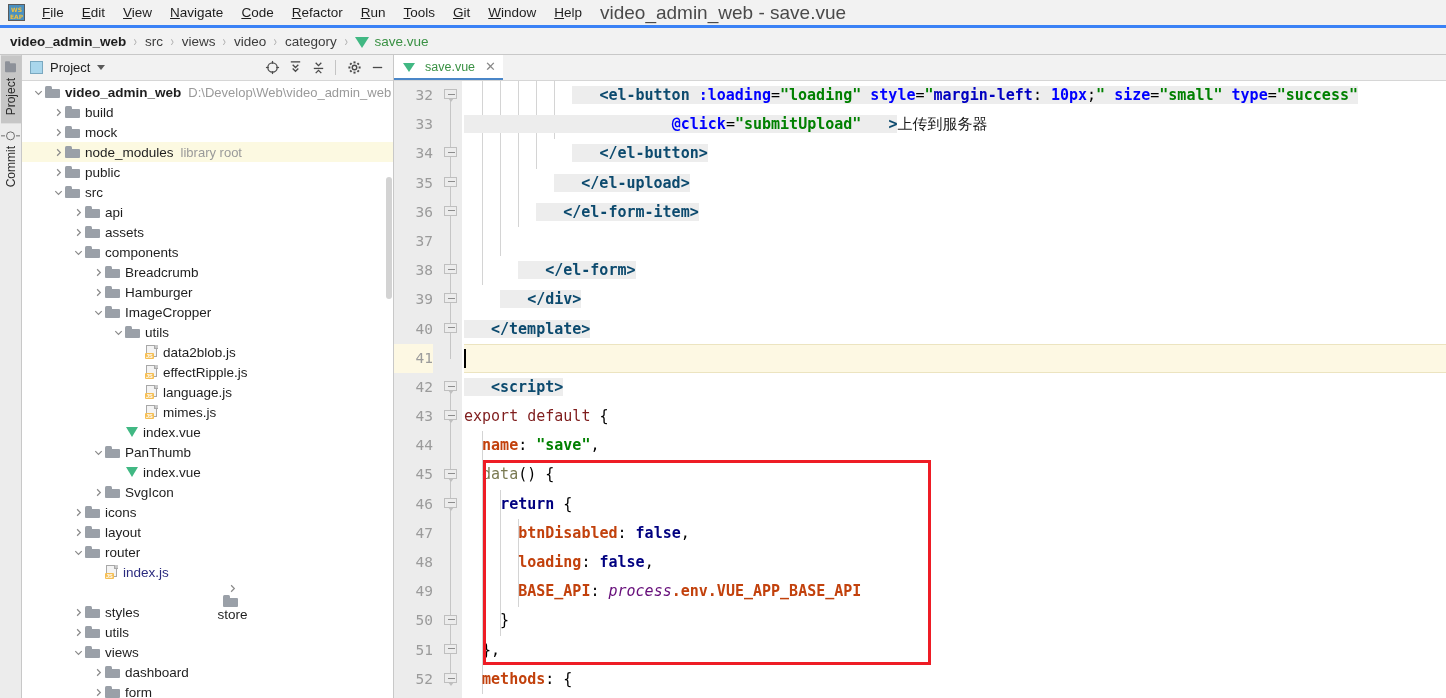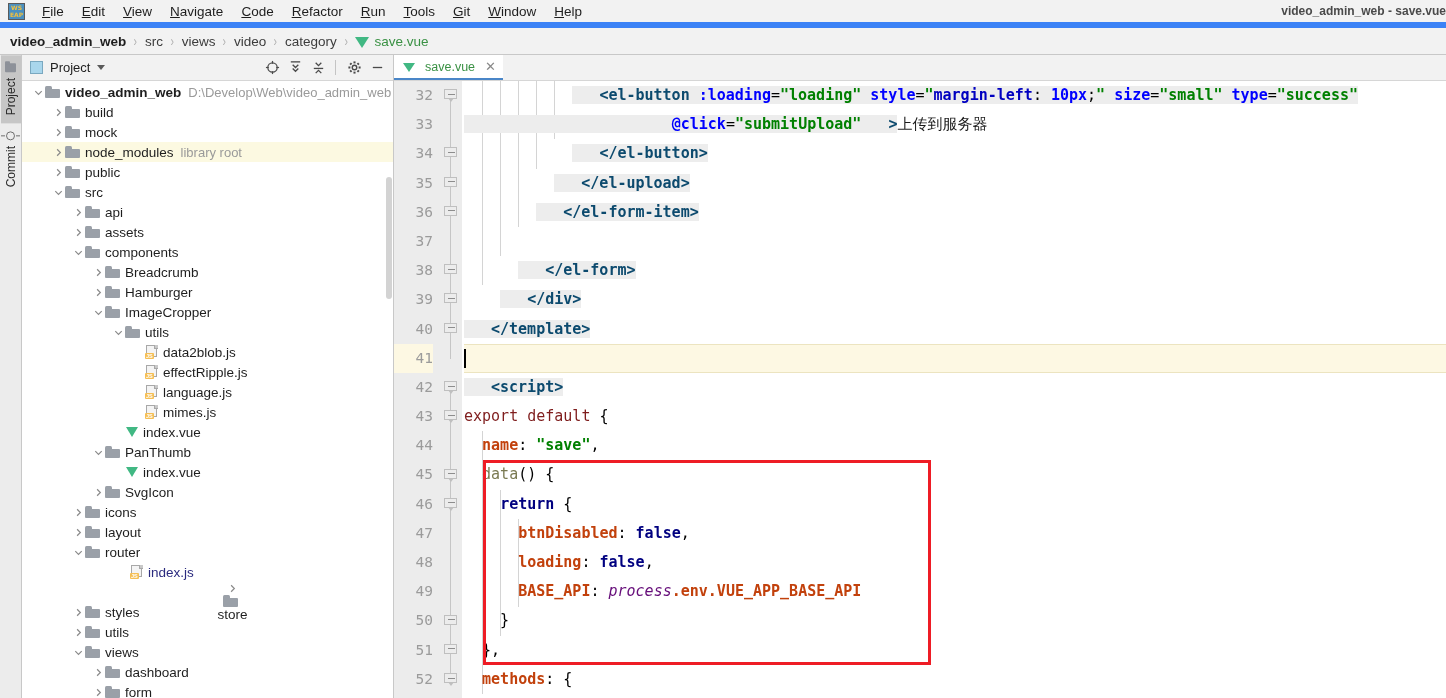--- a/index.html
+++ b/index.html
@@ -11,21 +11,21 @@
     font-family: "Liberation Sans", sans-serif;
   }
 
   
   #menubar {
     height: 28px;
     background: #f2f2f2;
     display: flex;
     align-items: center;
     position: relative;
-    border-bottom: 6px solid #3b82f6;
+    border-bottom: 3px solid #3b82f6;
   }
   #app-logo {
     width: 17px; height: 17px;
     margin-left: 8px; margin-right: 8px;
     background: #2b2b2b;
     border: 1px solid #5a5a5a;
     position: relative;
     flex: 0 0 auto;
     display:flex; align-items:center; justify-content:center;
     overflow:hidden;
@@ -44,25 +44,24 @@
     font-size: 13.5px;
     color: #1e1e1e;
     padding: 3px 9px;
     cursor: default;
     white-space: nowrap;
   }
   .menu-item .mn { text-decoration: underline; }
   #win-title {
     position: absolute;
     left: 0; right: 0;
-    text-align: right;
-    font-size: 12px;
+    text-align: center;
+    font-size: 19px;
     color: #4a4a4a;
     pointer-events: none;
-    font-weight: bold;
   }
 
   
   #navbar {
     height: 27px;
     background: #f2f2f2;
     display: flex;
     align-items: center;
     padding-left: 10px;
     border-bottom: 1px solid #c8c8c8;
@@ -808,21 +807,21 @@
             <svg width="11" height="11" viewBox="0 0 12 12">
               <polyline points="2.5,4.5 6,8 9.5,4.5" fill="none" stroke="#8a8a8a" stroke-width="1.3"></polyline>
             </svg>
           </span>
           <span class="fld">
             <span class="t"></span>
             <span class="b"></span>
           </span>
           <span class="">router</span>
         </div>
-        <div class="row" style="padding-left: 70px; margin-left: 25px;">
+        <div class="row" style="padding-left: 70px;">
           <span class="arrow empty"></span>
           <span class="jsfile">
             <span class="pg"></span>
             <span class="fold"></span>
             <span class="badge">JS</span>
           </span>
           <span class="lbl-blue">index.js</span>
         </div>
         <div class="row" style="padding-left: 50px; flex-direction: column;">
           <span class="arrow">

